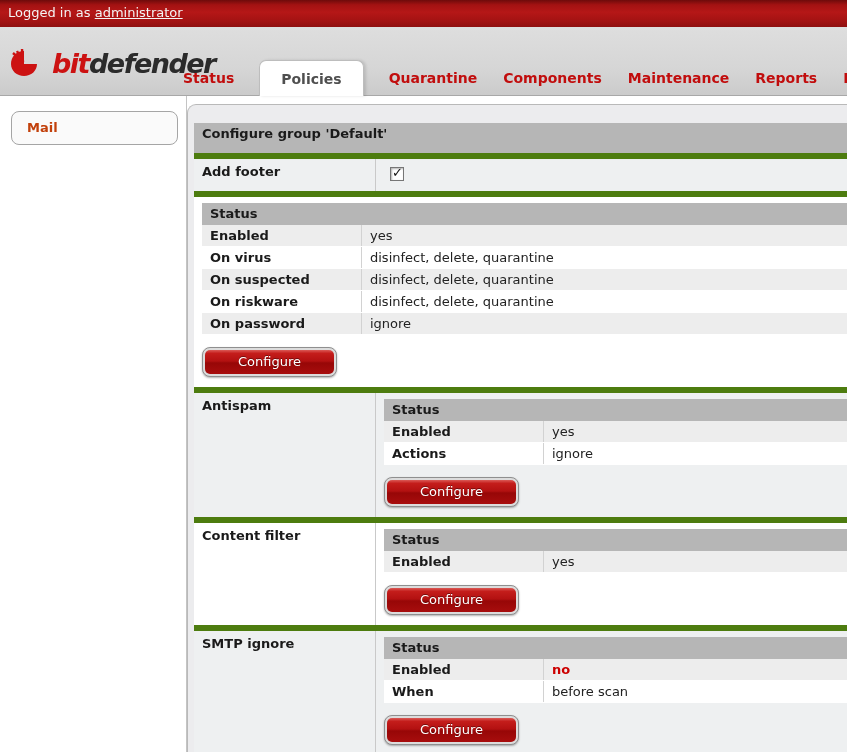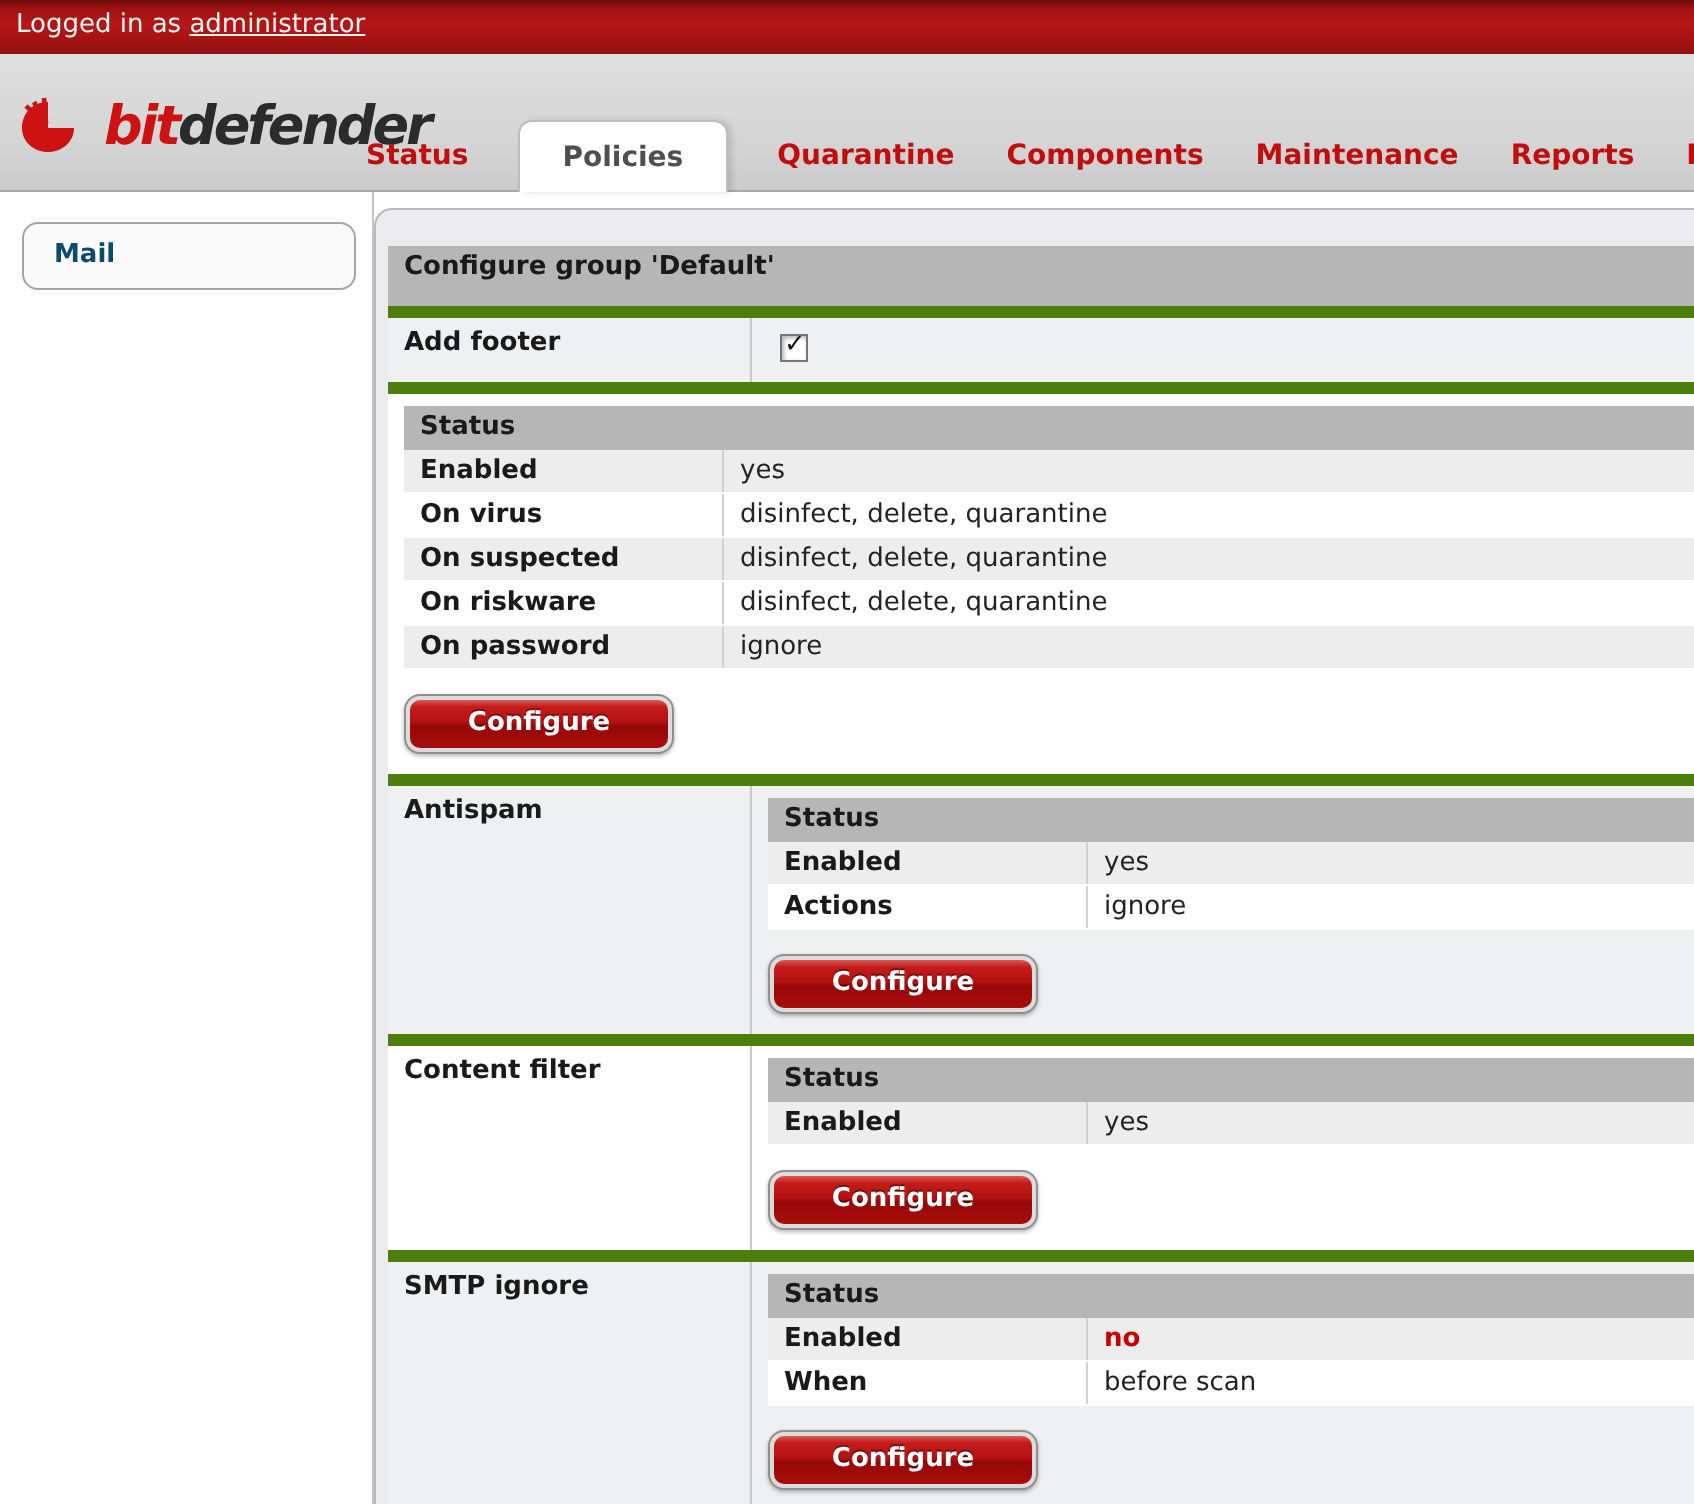--- a/index.html
+++ b/index.html
@@ -42,21 +42,21 @@
     box-shadow:2px 0 3px rgba(0,0,0,0.12);
   }
 
   
   .content { display:flex; height:656px; background:#fff; }
 
   .sidebar { width:187px; background:#fff; border-right:1px solid #c4c4c4; padding-top:15px; }
   .side-item {
     margin:0 8px 0 11px; height:34px; line-height:32px; padding-left:15px;
     background:#fafafa; border:1px solid #a5a5a5; border-radius:8px;
-    font-weight:bold; color:#0c4a6e; cursor:pointer;
+    font-weight:bold; color:#c2410c; cursor:pointer;
   }
 
   .main { flex:1; min-width:0; display:flex; flex-direction:column; background:#fff; padding-top:8px; }
   .panel {
     background:#ececee;
     border:1px solid #b9b9b9; border-right:none;
     border-radius:9px 0 0 0;
     padding:18px 0 4px 6px;
   }
 
@@ -90,21 +90,21 @@
   .sval.em { color:#cc0000; font-weight:bold; }
 
   
   .btn {
     display:inline-block; padding:2px; background:#dcdcdc;
     border:1px solid #8f8f8f; border-radius:8px;
     box-shadow:0 1px 2px rgba(0,0,0,0.3); cursor:pointer;
   }
   .btn .inner {
     display:block; height:24px; line-height:24px; text-align:center;
-    color:#fff; font-weight:bold; font-size:13px; border-radius:5px;
+    color:#fff; font-weight:normal; font-size:13px; border-radius:5px;
     text-shadow:0 -1px 0 rgba(0,0,0,0.4);
     background:linear-gradient(180deg,#db5a56 0%,#c41d1b 14%,#b31111 46%,#970707 54%,#a80d0d 100%);
   }
   .btn.configure { margin-top:12px; }
   .btn.configure .inner { width:129px; }
   .btn.apply .inner { width:96px; }
   .btn.cancel .inner { width:102px; }
 
   .below { flex:1; background:#ececee; padding:7px 0 0 9px; display:flex; gap:11px; align-items:flex-start; }
 </style>

